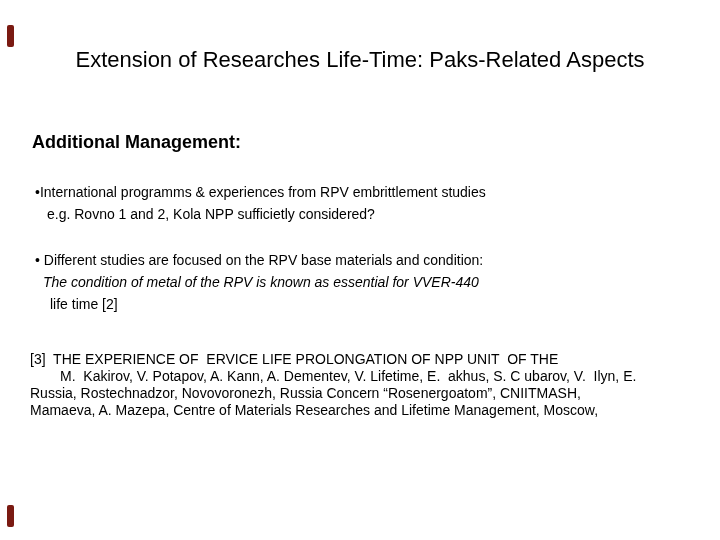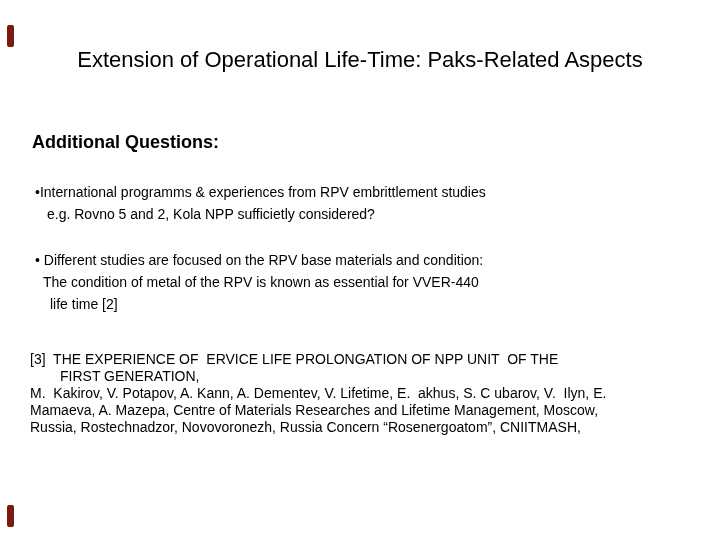--- a/index.html
+++ b/index.html
@@ -43,53 +43,52 @@
   .bullet-block {
     position: absolute;
     left: 35px;
     font-size: 14px;
     line-height: 22px;
   }
   .bullet-block .line { white-space: pre; }
   .bullet1 { top: 181px; }
   .bullet2 { top: 249px; }
   .bullet1 .line:nth-child(2) { padding-left: 12px; }
-  .bullet2 .line:nth-child(2) { padding-left: 8px; }
+  .bullet2 .line:nth-child(2) { padding-left: 8px; font-style: italic; }
   .bullet2 .line:nth-child(3) { padding-left: 15px; }
   .reference {
     position: absolute;
     top: 351px; left: 30px;
     font-size: 14px;
     line-height: 17px;
   }
   .reference .line { white-space: pre; }
   .reference .line:nth-child(2) { padding-left: 30px; }
 </style>
 </head>
 <body>
 
 <div class="slide">
   <div class="corner-mark top"></div>
   <div class="corner-mark bottom"></div>
 
-  <div class="title">Extension of Operational Life-Time: Paks-Related Aspects</div>
+  <div class="title">Extension of Researches Life-Time: Paks-Related Aspects</div>
 
-  <div class="heading">Additional Questions:</div>
+  <div class="heading">Additional Management:</div>
 
   <div class="bullet-block bullet1">
       <div class="line">•International programms &amp; experiences from RPV embrittlement studies</div>
-      <div class="line">e.g. Rovno 5 and 2, Kola NPP sufficietly considered?</div>
+      <div class="line">e.g. Rovno 1 and 2, Kola NPP sufficietly considered?</div>
     </div>
 
   <div class="bullet-block bullet2">
       <div class="line">• Different studies are focused on the RPV base materials and condition:</div>
       <div class="line">The condition of metal of the RPV is known as essential for VVER-440</div>
       <div class="line">life time [2]</div>
     </div>
 
   <div class="reference">
       <div class="line">[3]  THE EXPERIENCE OF  ERVICE LIFE PROLONGATION OF NPP UNIT  OF THE</div>
-      <div class="line">FIRST GENERATION,</div>
       <div class="line">M.  Kakirov, V. Potapov, A. Kann, A. Dementev, V. Lifetime, E.  akhus, S. C ubarov, V.  Ilyn, E.</div>
+      <div class="line">Russia, Rostechnadzor, Novovoronezh, Russia Concern “Rosenergoatom”, CNIITMASH,</div>
       <div class="line">Mamaeva, A. Mazepa, Centre of Materials Researches and Lifetime Management, Moscow,</div>
-      <div class="line">Russia, Rostechnadzor, Novovoronezh, Russia Concern “Rosenergoatom”, CNIITMASH,</div>
     </div>
 </div>
 
 </body></html>

